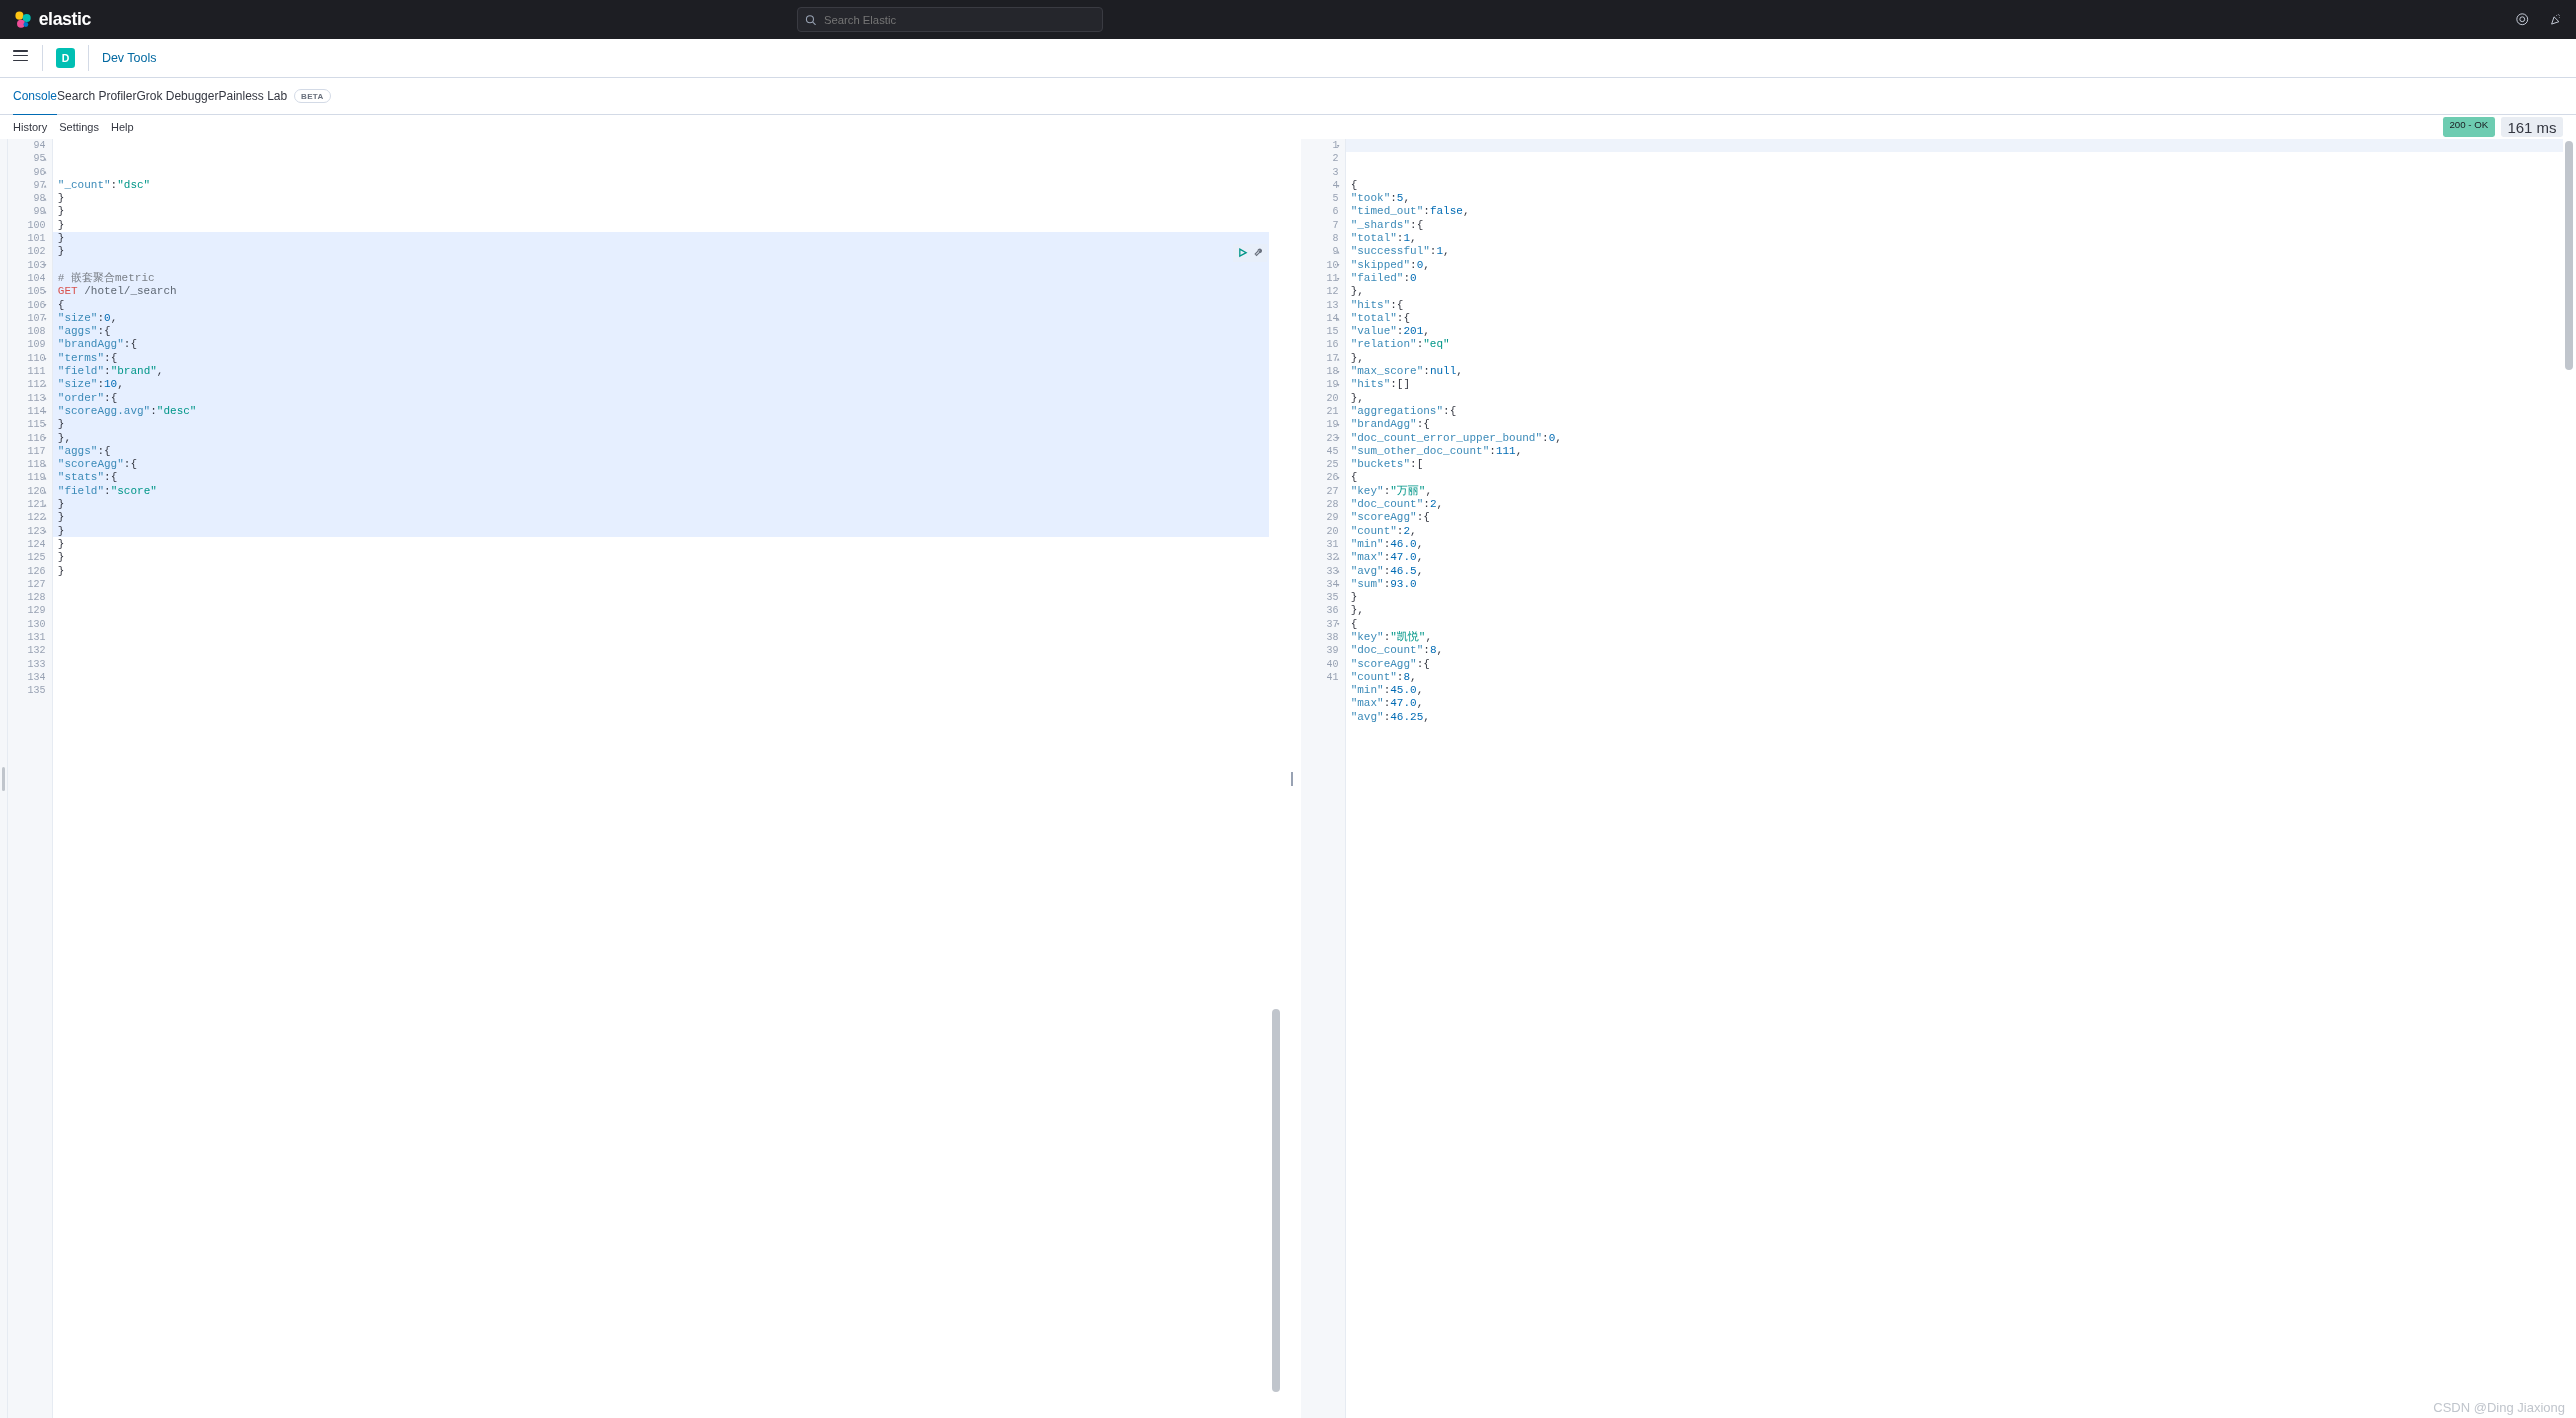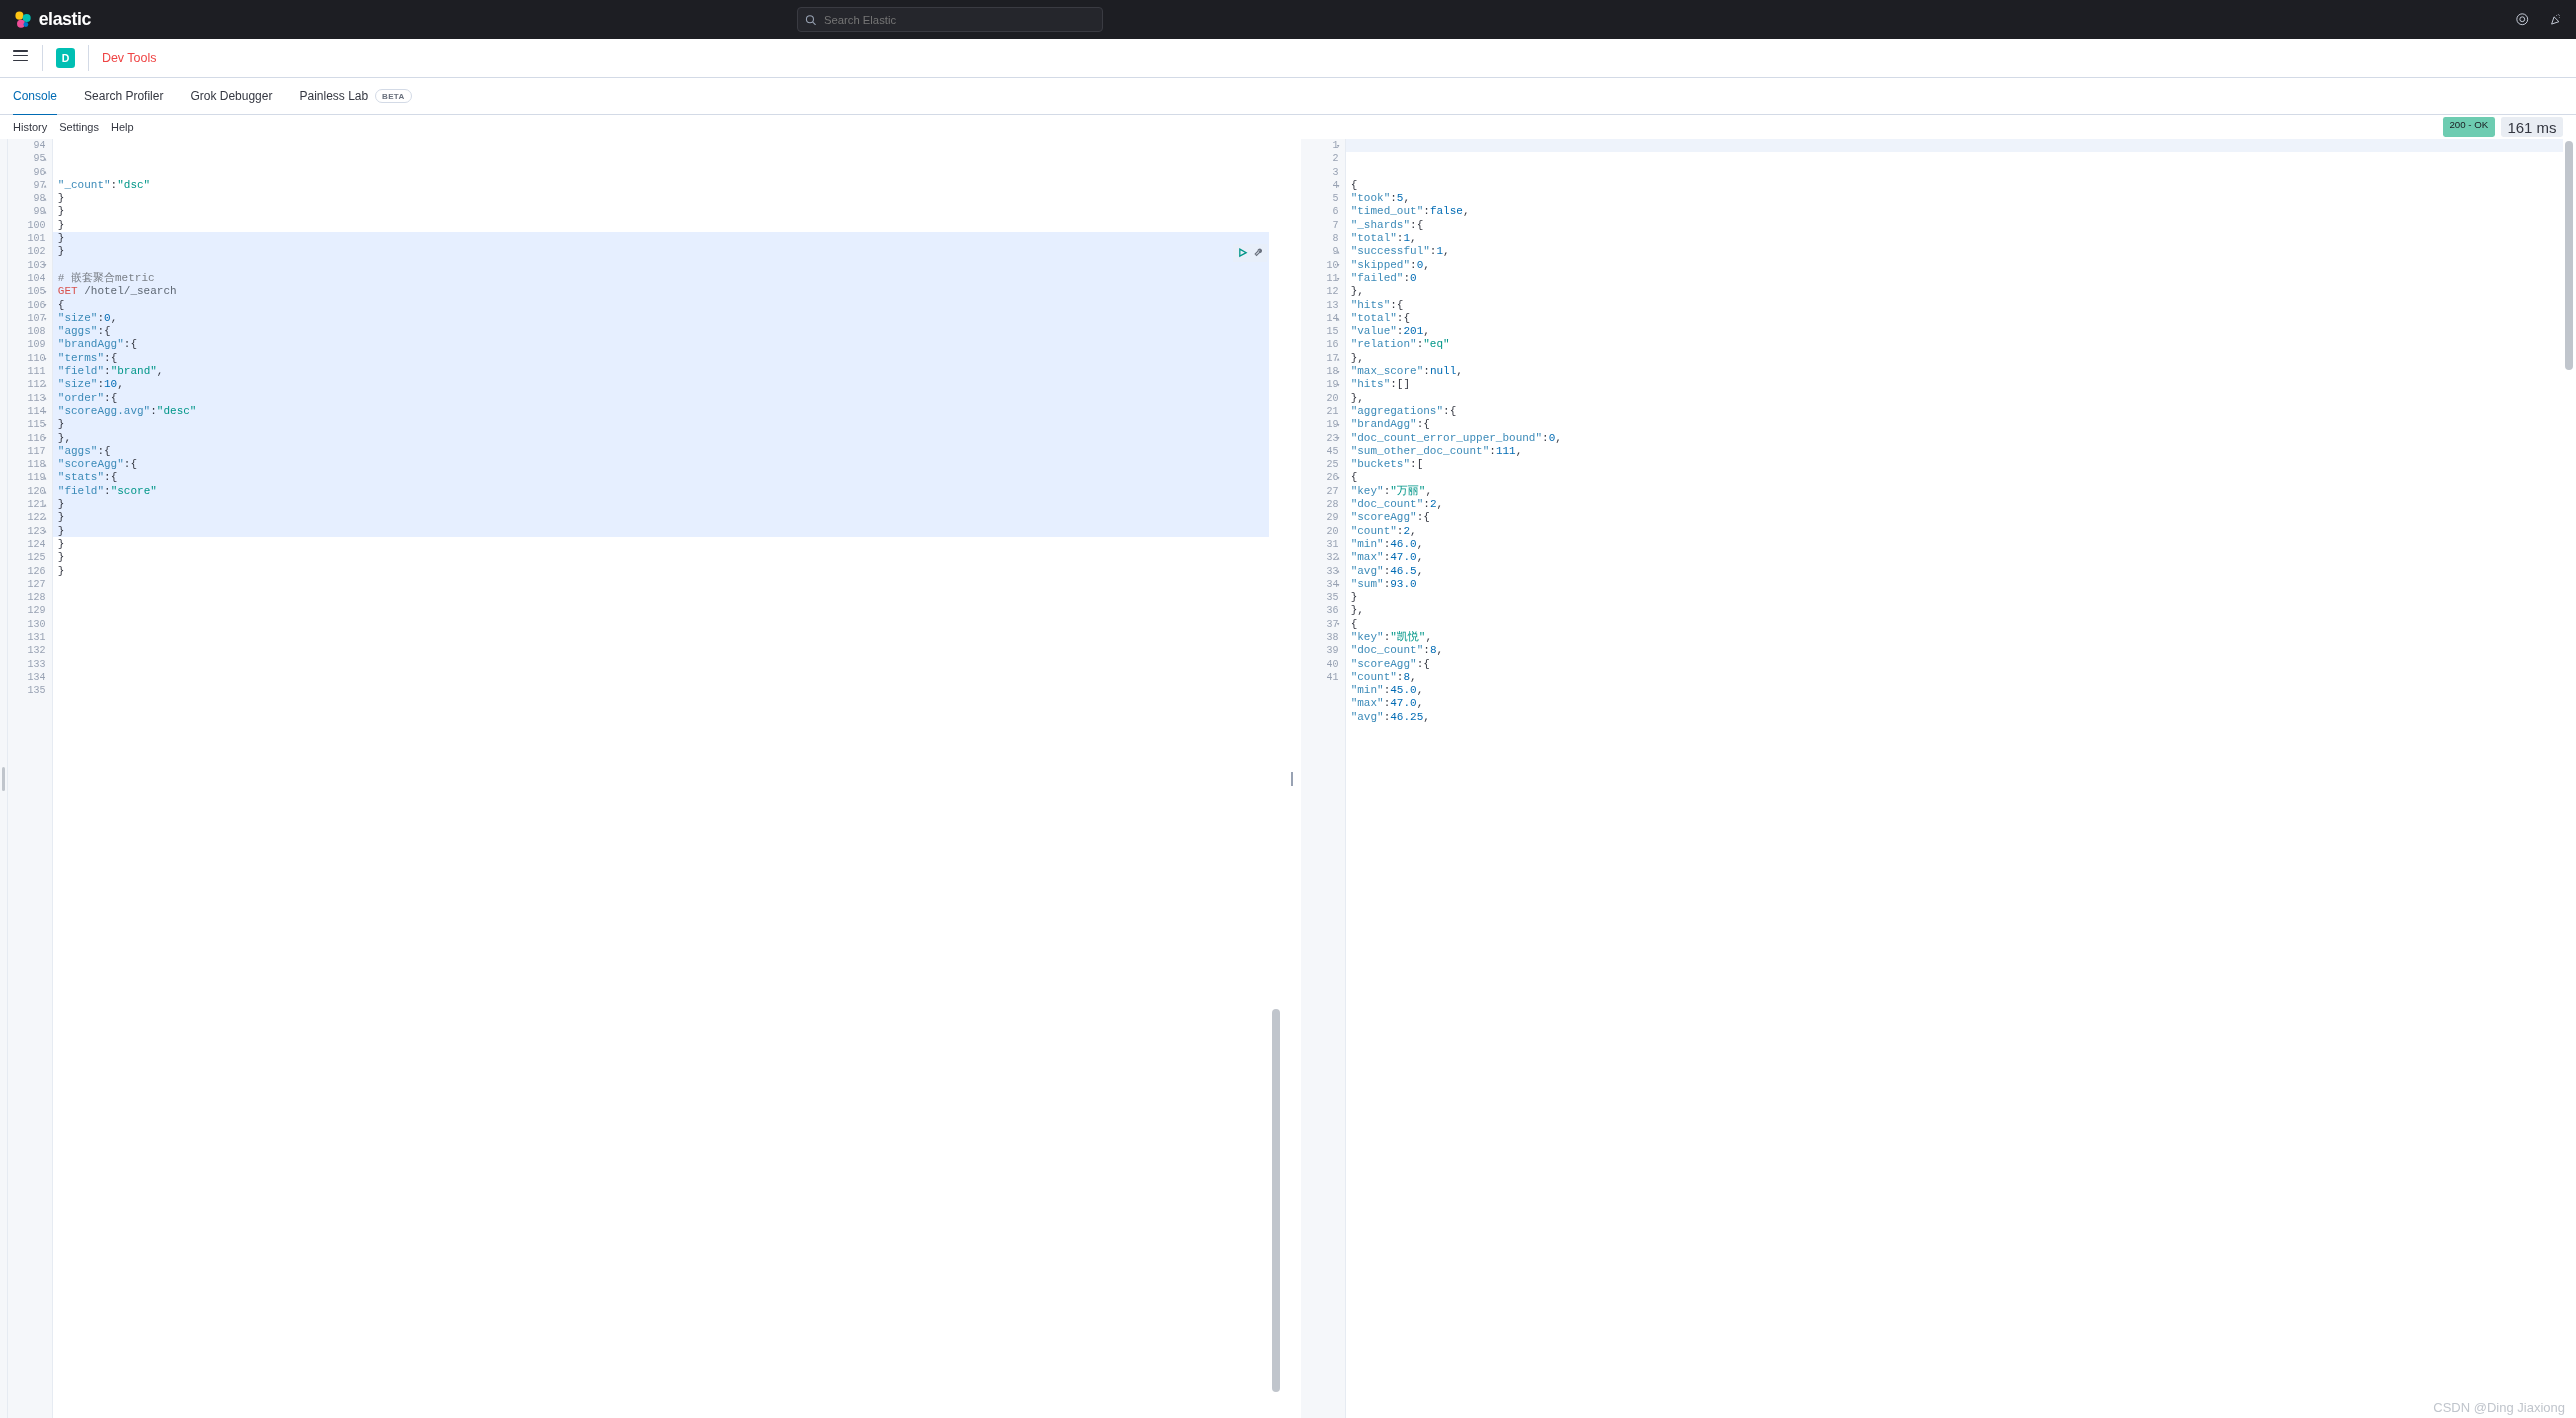--- a/index.html
+++ b/index.html
@@ -13,22 +13,22 @@
 .search-box { position: relative; }
 .search-icon-svg { position: absolute; left: 8px; top: 50%; transform: translateY(-50%); color: #98a2b3; }
 .header-right { margin-left: auto; display: flex; gap: 19.3px; }
 .header-icon { width: 14.5px; height: 14.5px; color: #d3dae6; }
 .app-bar { height: 39px; background: #fff; border-bottom: 0.8px solid #d3dae6; display: flex; align-items: center; padding: 0 13px; gap: 13px; }
 .hamburger { width: 16px; height: 16px; cursor: pointer; }
 .hamburger-lines { display: flex; flex-direction: column; justify-content: space-between; height: 11.3px; width: 14.5px; }
 .hamburger-lines span { height: 1.6px; background: #343741; border-radius: 0.8px; }
 .space-badge { width: 19.3px; height: 19.3px; background: #00bfb3; border-radius: 3.2px; display: flex; align-items: center; justify-content: center; color: #fff; font-weight: 600; font-size: 10.5px; }
 .vdiv { width: 0.8px; height: 26px; background: #d3dae6; }
-.app-title { font-size: 12.5px; color: #ef4444; }
-.tabs-bar { height: 37px; background: #fff; border-bottom: 0.8px solid #d3dae6; display: flex; align-items: center; padding: 0 13px; gap: 27px; }
+.app-title { font-size: 12.5px; color: #0369a1; }
+.tabs-bar { height: 37px; background: #fff; border-bottom: 0.8px solid #d3dae6; display: flex; align-items: center; padding: 0 13px; }
 .tab { font-size: 12px; color: #343741; height: 37px; display: flex; align-items: center; cursor: pointer; position: relative; }
 .tab.active { color: #006bb4; }
 .tab.active::after { content: ""; position: absolute; bottom: -0.8px; left: 0; right: 0; height: 1.6px; background: #006bb4; }
 .beta-badge { font-size: 8px; font-weight: 700; color: #69707d; border: 0.8px solid #d3dae6; border-radius: 8px; padding: 1.6px 6.4px; margin-left: 6.4px; letter-spacing: 0.4px; }
 .subtool-bar { height: 24px; display: flex; align-items: center; padding: 0 13px; gap: 12px; }
 .subtool-link { font-size: 11px; color: #343741; cursor: pointer; }
 .status-right { margin-left: auto; display: flex; gap: 6.4px; }
 .status-badge { background: #6dccb1; color: #1a1c21; font-size: 9.7px; padding: 1.6px 6.4px; border-radius: 2.4px; font-weight: 500; }
 .timing-badge { background: #e9edf3; color: #343741; font-size: 15px; padding: 1.6px 6.4px; border-radius: 2.4px; font-weight: 500; }
 .editor-area { display: flex; height: calc(100vh - 138px); position: relative; }

